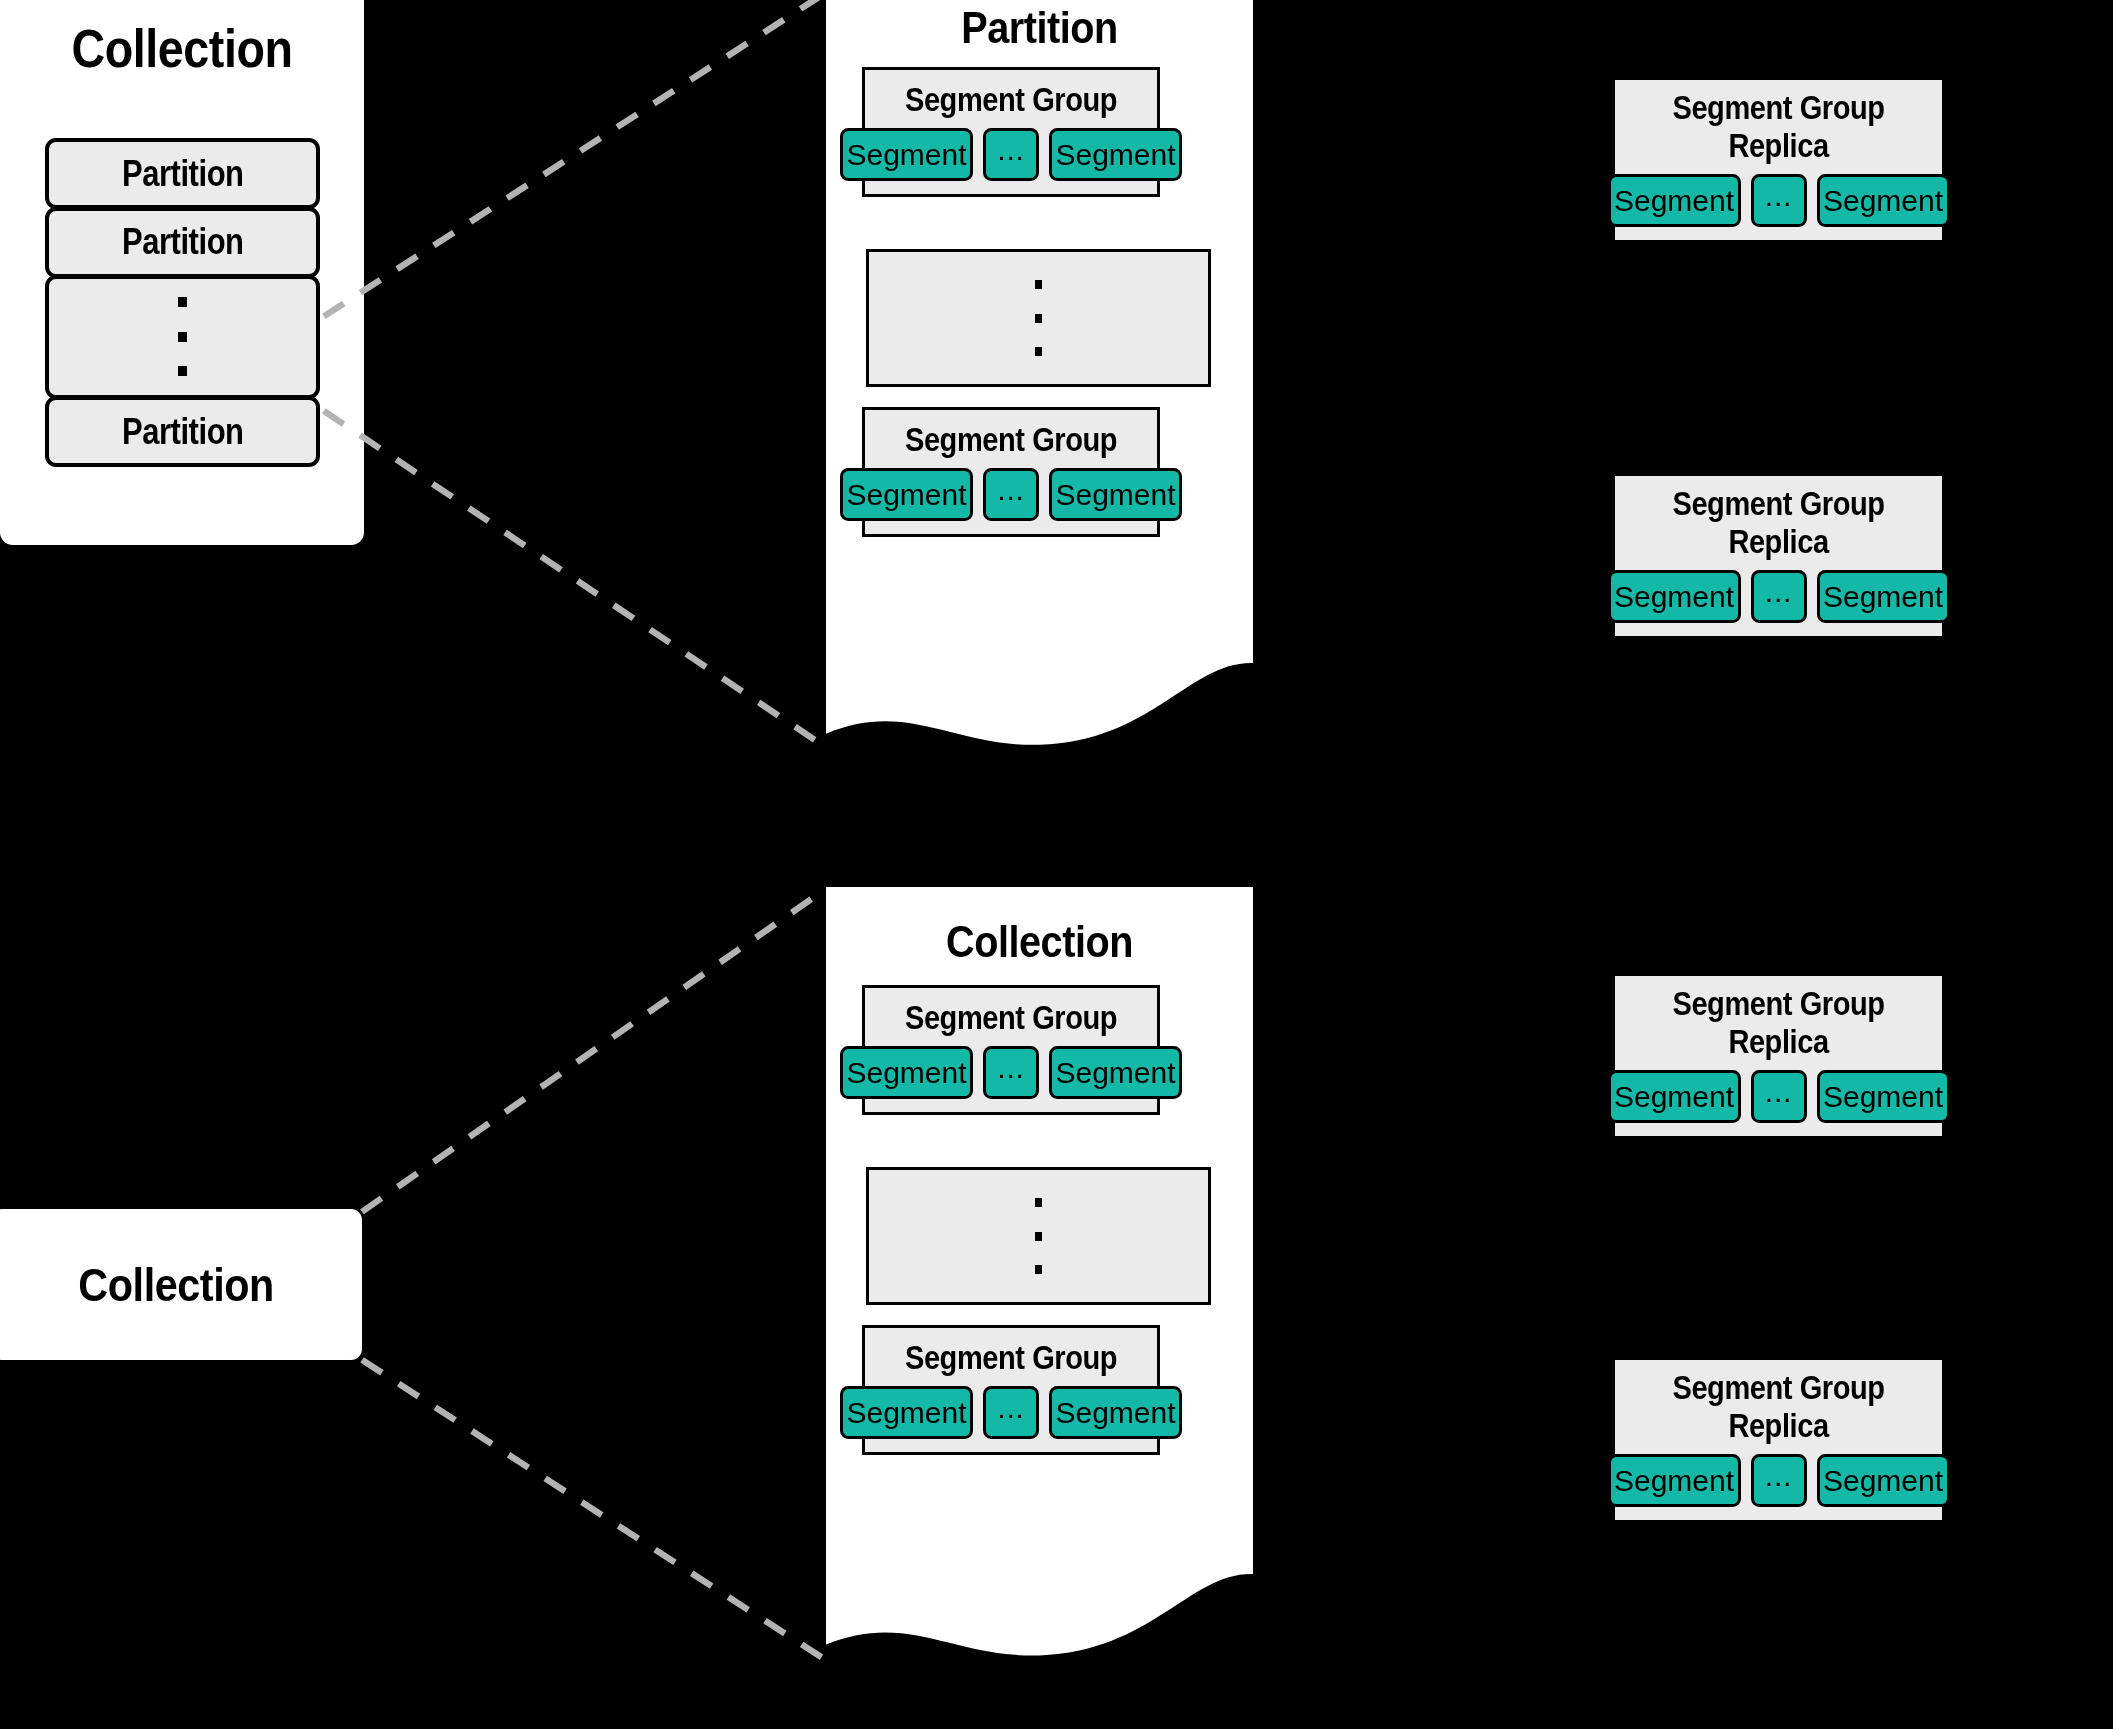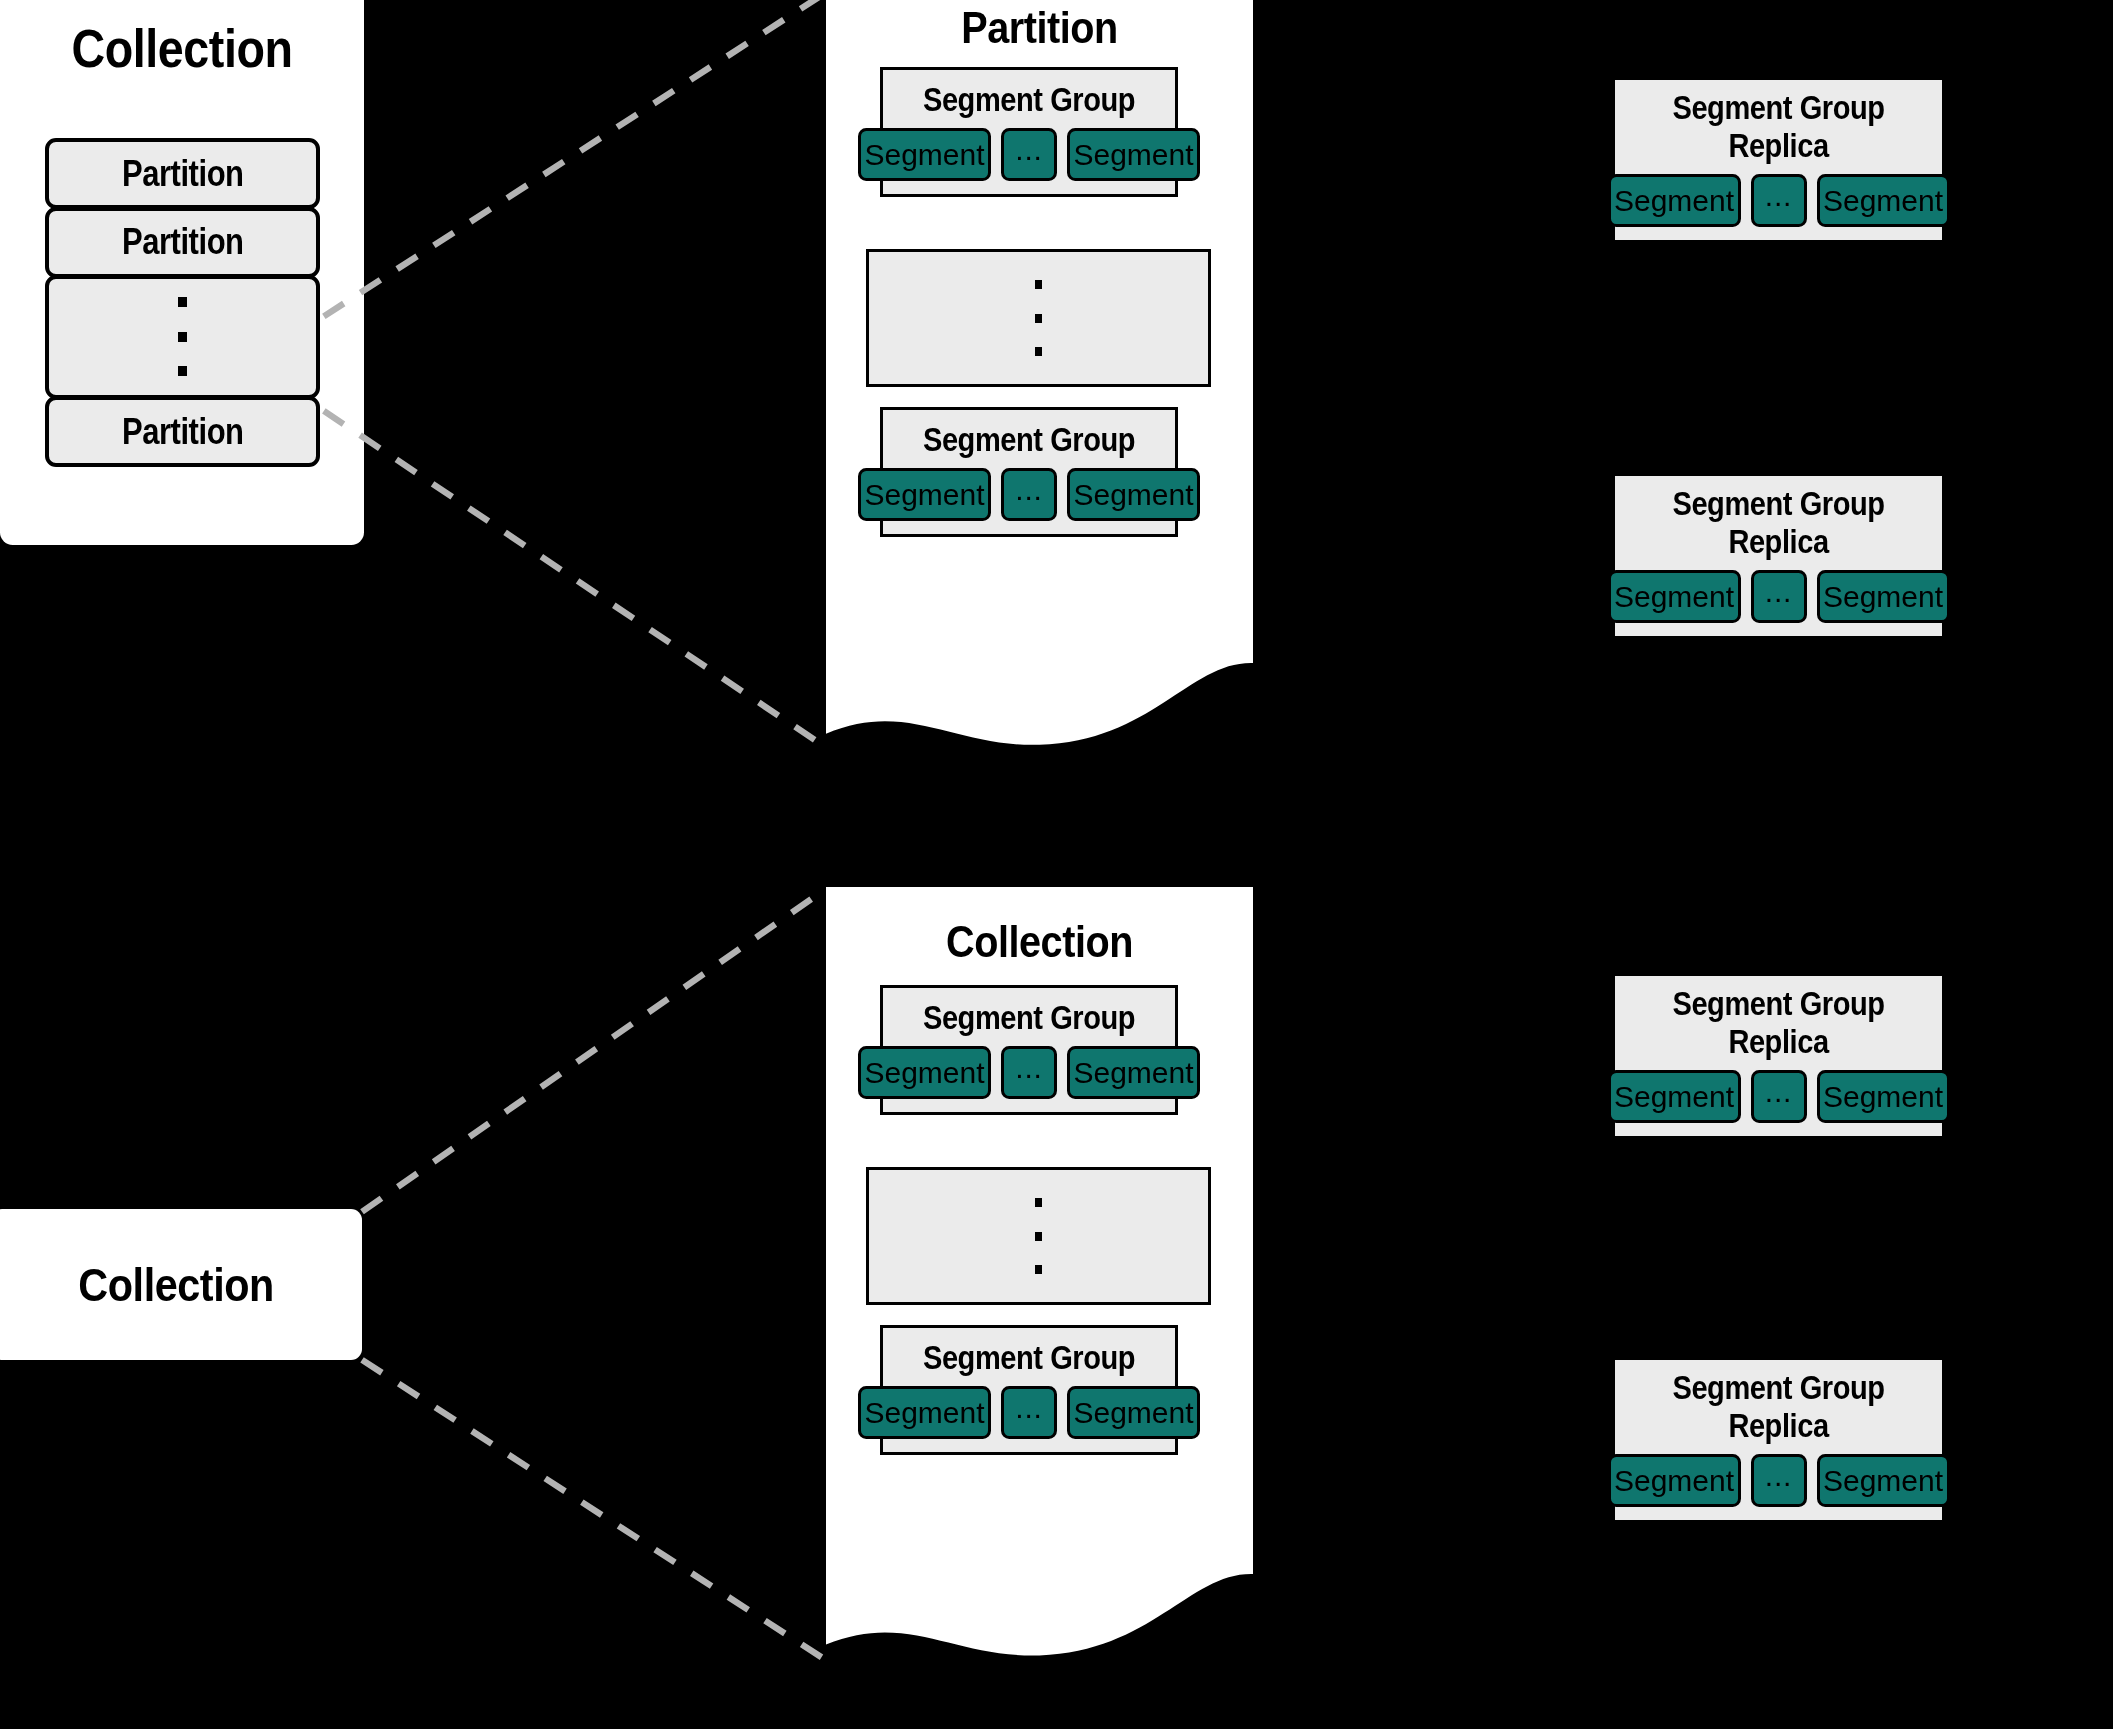--- a/index.html
+++ b/index.html
@@ -115,21 +115,21 @@
     font-size: 45px;
     font-weight: bold;
     color: #000000;
     transform: scaleX(0.88);
     letter-spacing: -0.5px;
   }
 
   
   .seg-group {
     position: absolute;
-    left: 54px;
+    left: 36px;
     width: 298px;
     box-sizing: border-box;
     background: #ebebeb;
     border: 3.6px solid #000000;
   }
   .seg-group-title {
     text-align: center;
     font-size: 33px;
     font-weight: bold;
     color: #000000;
@@ -140,21 +140,21 @@
   .seg-row {
     display: flex;
     align-items: center;
     justify-content: center;
     gap: 10px;
     margin-top: 9px;
     margin-bottom: 12.7px;
   }
   .seg-chip {
     box-sizing: border-box;
-    background: #0f766e;
+    background: #14b8a6;
     border: 3.6px solid #000000;
     border-radius: 8.2px;
     height: 53px;
     display: flex;
     align-items: center;
     justify-content: center;
     font-size: 30px;
     color: #000000;
     padding: 0 25px;
   }

